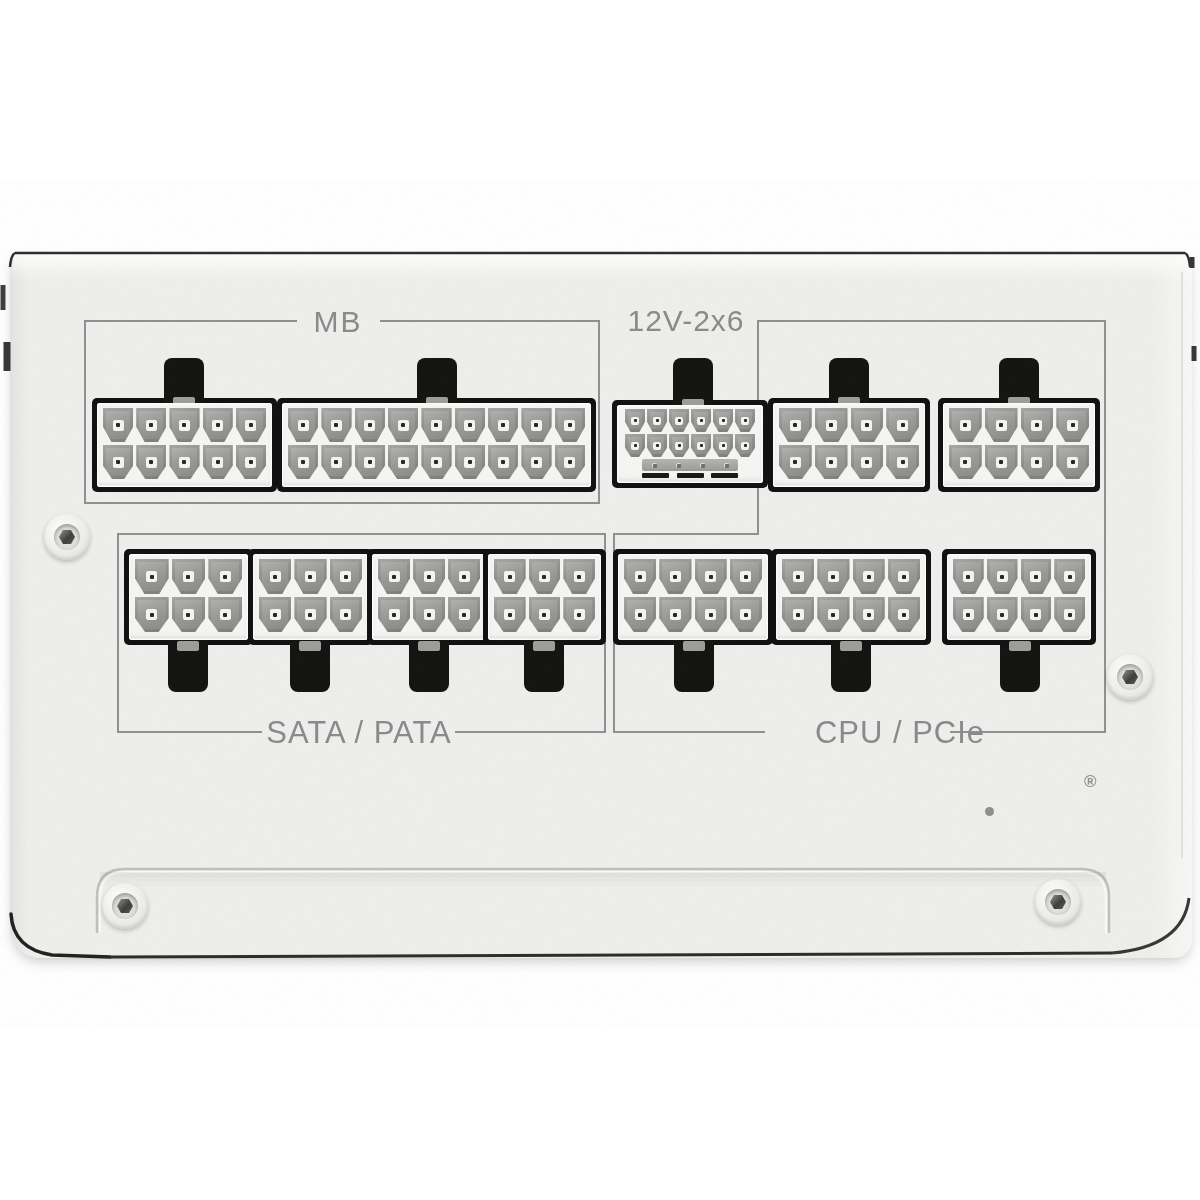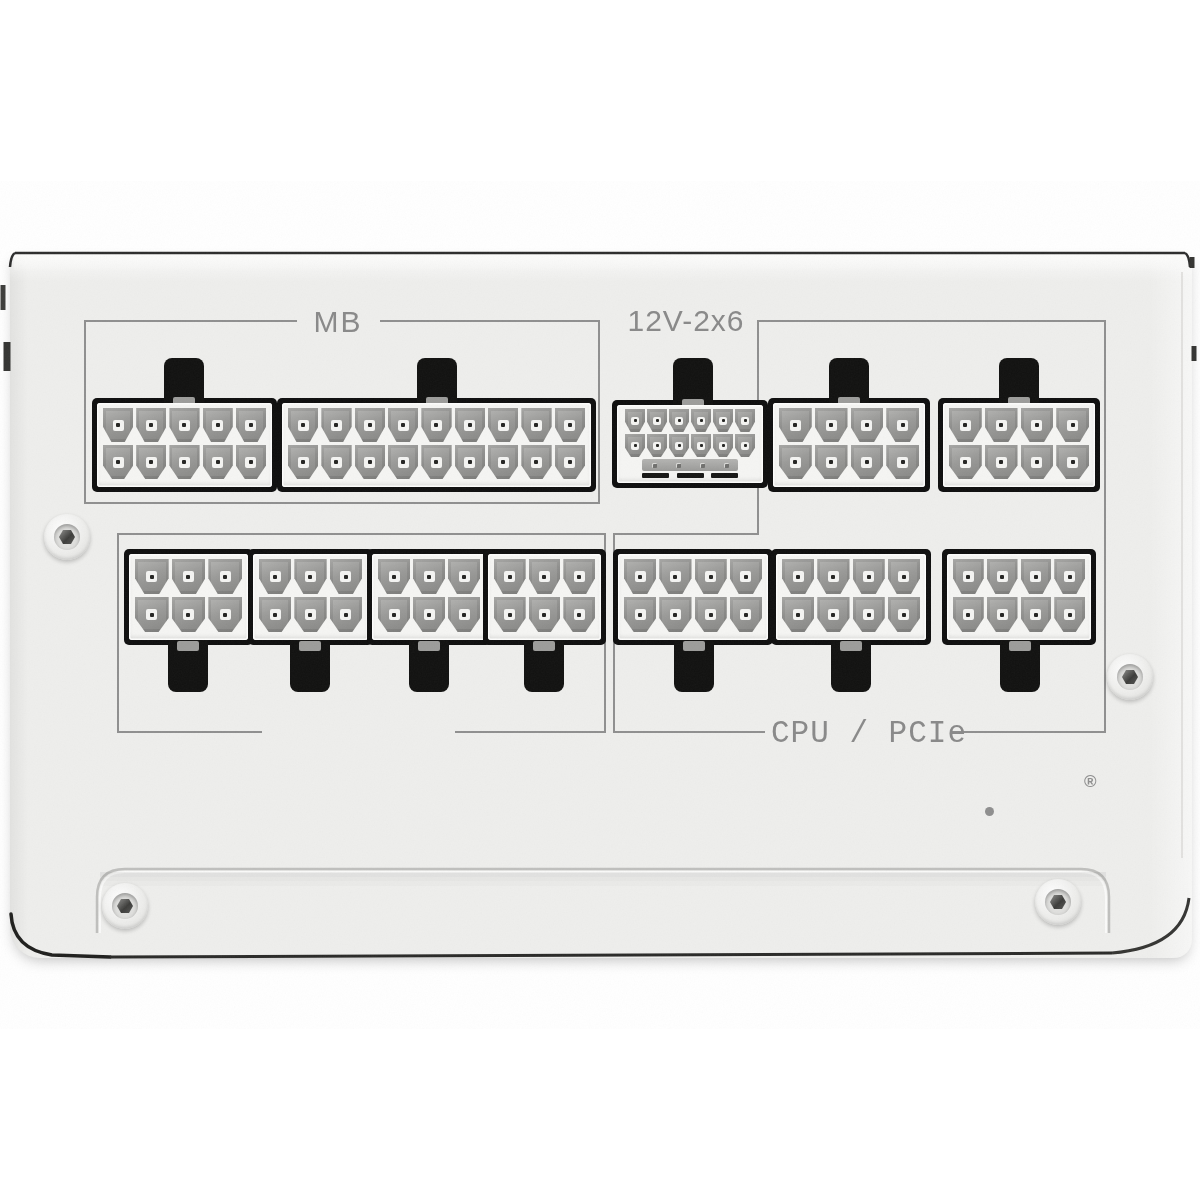--- a/index.html
+++ b/index.html
@@ -101,21 +101,22 @@
     <rect x="100" y="877" width="1006" height="4" fill="#000000" opacity="0.03"></rect>
     <rect x="100" y="881" width="1006" height="5" fill="#000000" opacity="0.015"></rect>
 
     <path d="M11,914 Q13,949 52,955 L110,957" stroke="#1f1f1d" stroke-width="3.5" fill="none" stroke-linecap="round"></path>
     <path d="M110,957 Q610,955 1112,953" stroke="#2a2a28" stroke-width="3" fill="none"></path>
     <path d="M1112,953 Q1183,947 1189,898" stroke="#2a2a28" stroke-width="3" fill="none" opacity="0.95"></path>
   </svg>
 
   <div class="label sm" style="left:338px;top:322px;letter-spacing:2px;">MB</div>
   <div class="label sm" style="left:686px;top:321px;">12V-2x6</div>
-  <div class="label lg" style="left:869px;top:733px;font-family:Liberation Mono, monospace;">CPU / PCIe</div>
+  <div class="label lg" style="left:359px;top:733px;">SATA / PATA</div>
+  <div class="label lg" style="left:900px;top:733px;">CPU / PCIe</div>
 
   <div class="logo-dot"></div>
   <div class="logo-reg">®</div>
 
   <div id="hardware">
       <div class="connector" style="left: 92px; top: 398px; width: 185px; height: 94px;">
         <div class="surround"></div>
         <div class="cliptab top" style="left: 72px; top: -40px; width: 40px; height: 50px;">
           <div class="latch" style="bottom: 1px;"></div>
         </div>

